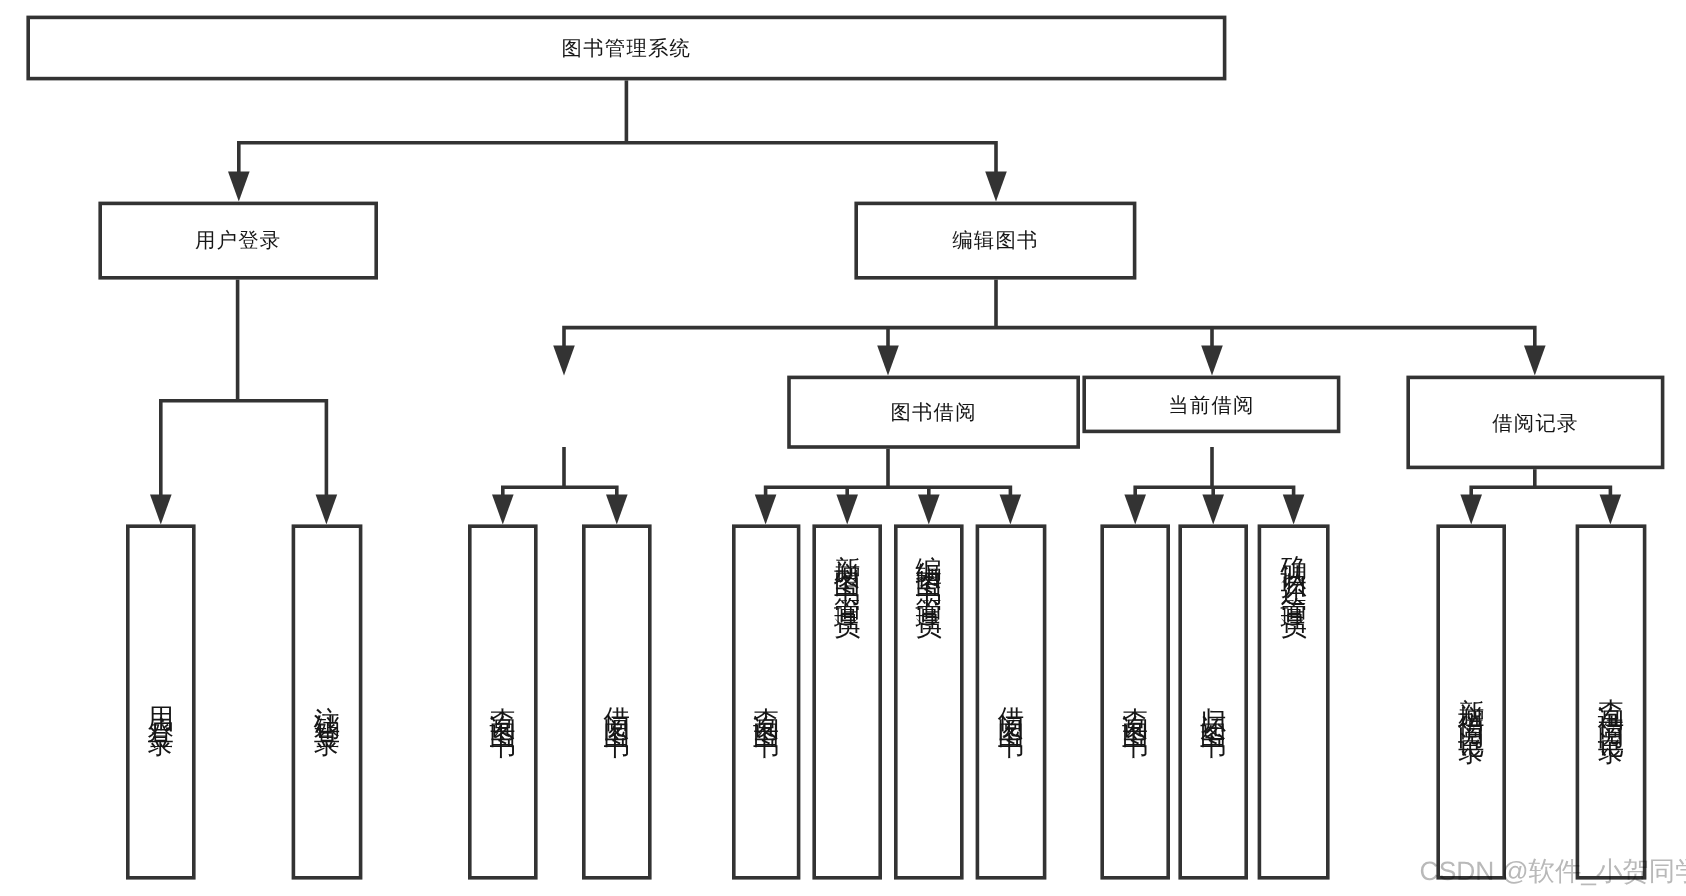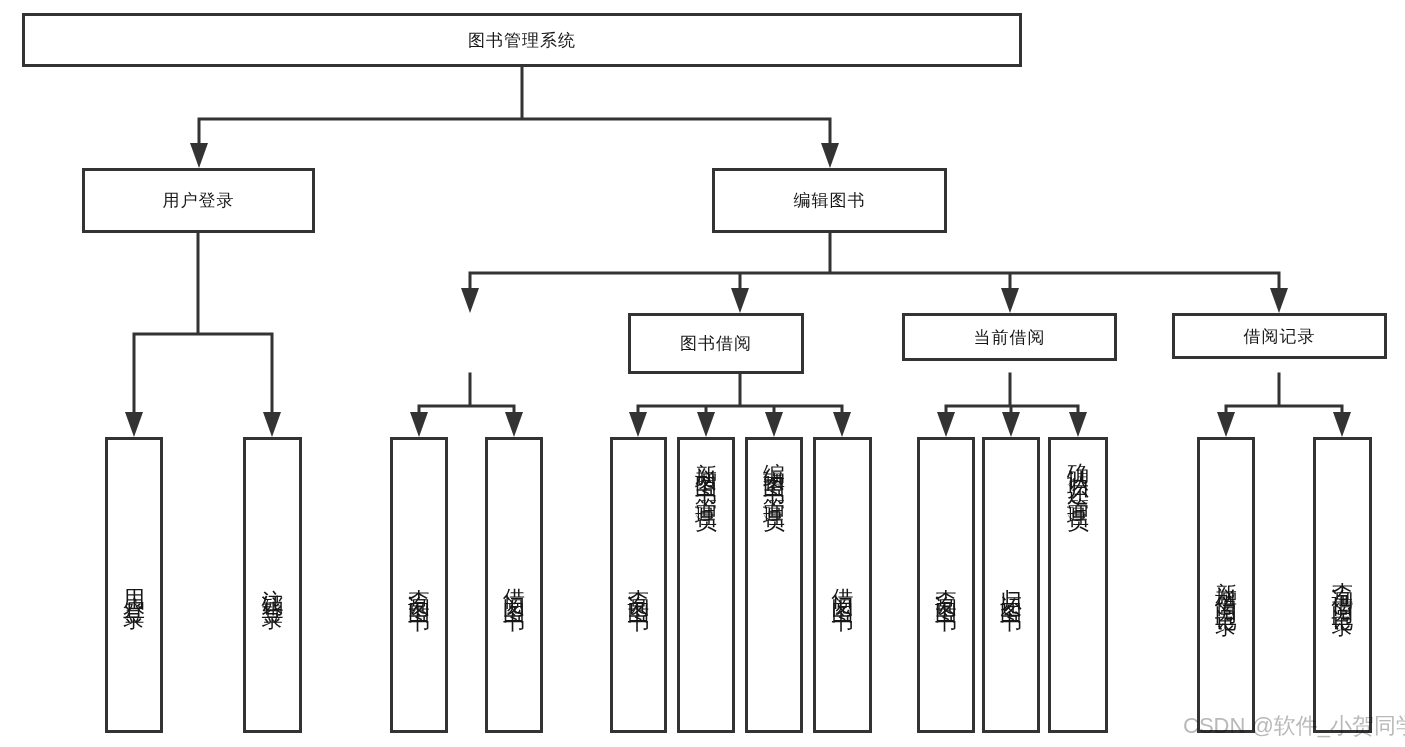--- a/index.html
+++ b/index.html
@@ -104,27 +104,27 @@
     <span class="hlabel">图书管理系统</span>
   </div>
 
   <div class="box" style="left:82px; top:168px; width:233px; height:65px;">
     <span class="hlabel">用户登录</span>
   </div>
   <div class="box" style="left:712px; top:168px; width:235px; height:65px;">
     <span class="hlabel">编辑图书</span>
   </div>
 
-  <div class="box" style="left:628px; top:313px; width:176px; height:61px;">
+  <div class="box" style="left:656px; top:313px; width:244px; height:61px;">
     <span class="hlabel">图书借阅</span>
   </div>
   <div class="box" style="left:902px; top:313px; width:215px; height:48px;">
     <span class="hlabel">当前借阅</span>
   </div>
-  <div class="box" style="left:1172px; top:313px; width:215px; height:46px;">
+  <div class="box" style="left:1172px; top:313px; width:215px; height:78px;">
     <span class="hlabel">借阅记录</span>
   </div>
 
   <div class="box leaf" style="left:105px; top:437px; width:58px; height:296px;">
     <span class="vtext">用户登录</span>
   </div>
   <div class="box leaf" style="left:243px; top:437px; width:59px; height:296px;">
     <span class="vtext">注销登录</span>
   </div>
 

